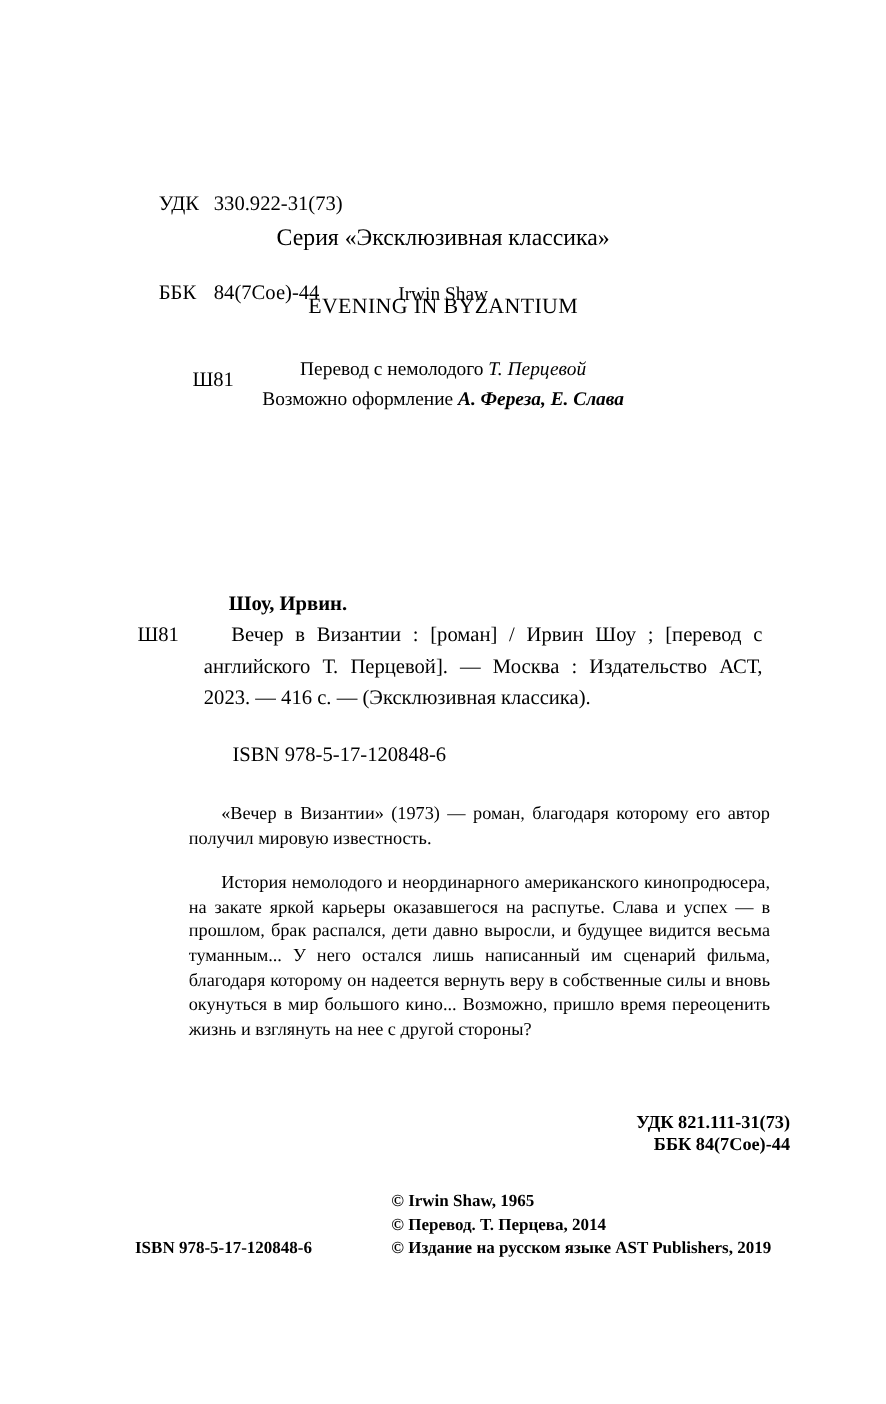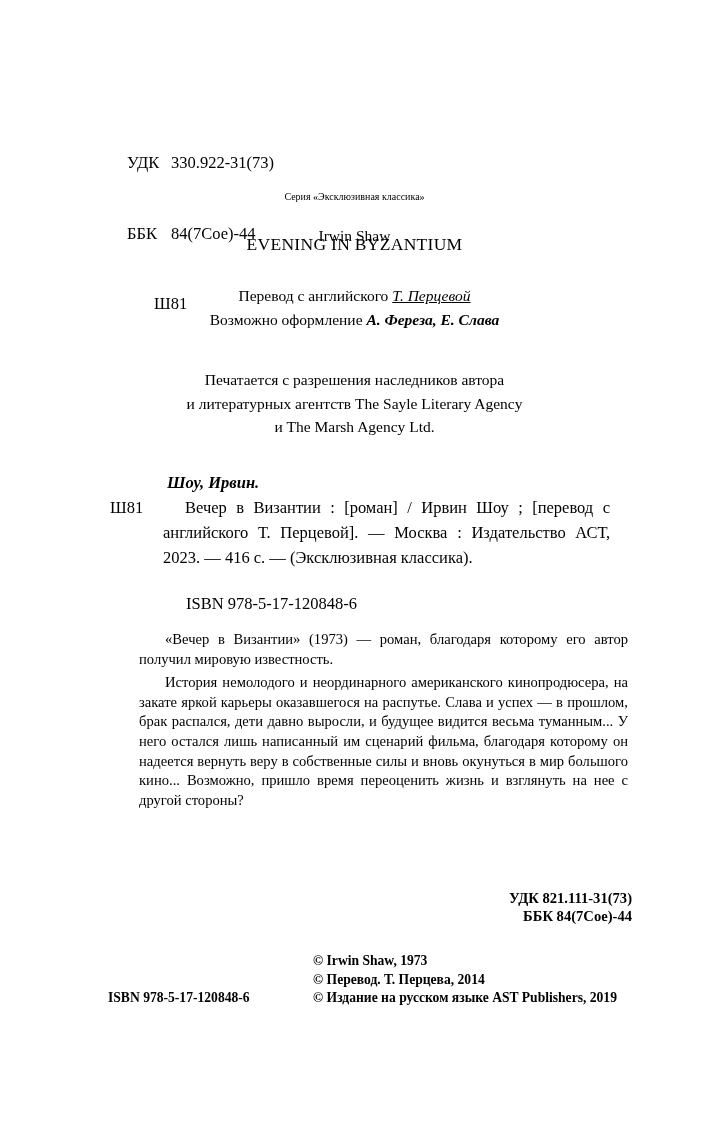--- a/index.html
+++ b/index.html
@@ -46,41 +46,40 @@
   }
 
   
   .center-block {
     position: absolute;
     left: 0;
     right: 0;
     text-align: center;
   }
   .series-line {
-    top: 191px;
-    font-size: 10px;
+    top: 180px;
+    font-size: 19px;
   }
   .author-en {
     top: 227px;
     font-size: 15.5px;
   }
   .title-en {
     top: 234px;
     font-size: 17.5px;
     font-variant: small-caps;
     letter-spacing: 0.3px;
   }
   .credits {
     top: 284px;
     font-size: 15.5px;
     line-height: 23.5px;
   }
   .credits .it {
     font-style: italic;
-    text-decoration: underline;
   }
   .credits .bolditalic {
     font-style: italic;
     font-weight: bold;
   }
   .permission {
     top: 368px;
     font-size: 15.5px;
     line-height: 23.5px;
   }
@@ -89,22 +88,21 @@
   .biblio {
     position: absolute;
     left: 110px;
     top: 470px;
     width: 500px;
     font-size: 16.5px;
     line-height: 25px;
   }
   .biblio .heading {
     font-weight: bold;
-    margin-left: 57px;
-    font-style: italic;
+    margin-left: 73px;
   }
   .biblio .desc {
     position: relative;
     margin-left: 53px;
     text-align: justify;
   }
   .biblio .hang {
     position: absolute;
     left: -53px;
     top: 0;
@@ -126,21 +124,21 @@
   .annotation {
     position: absolute;
     left: 135px;
     top: 626px;
     width: 497px;
     font-size: 14.6px;
     line-height: 19.6px;
     text-align: justify;
   }
   .annotation p {
-    margin: 4px;
+    margin: 16px;
     text-indent: 26px;
   }
 
   
   .classif-bottom {
     position: absolute;
     right: 77px;
     top: 890px;
     text-align: right;
     font-weight: bold;
@@ -183,29 +181,24 @@
     <span class="row"><span class="indent"></span><span>Ш81</span></span>
   </div>
 
   <div class="center-block series-line">Серия «Эксклюзивная классика»</div>
 
   <div class="center-block author-en">Irwin Shaw</div>
 
   <div class="center-block title-en">EVENING IN BYZANTIUM</div>
 
   <div class="center-block credits">
-    <div><span>Перевод с английского </span><span class="it">Т. Перцевой</span></div>
+    <div><span>Перевод с немолодого </span><span class="it">Т. Перцевой</span></div>
     <div><span>Возможно оформление </span><span class="bolditalic">А. Фереза, Е. Слава</span></div>
   </div>
 
-  <div class="center-block permission">
-    <div>Печатается с разрешения наследников автора</div>
-    <div>и литературных агентств The Sayle Literary Agency</div>
-    <div>и The Marsh Agency Ltd.</div>
-  </div>
 
   <div class="biblio">
     <div class="heading">Шоу, Ирвин.</div>
     <div class="desc"><span class="hang">Ш81</span><span class="first-indent"></span><span>Вечер в Византии : [роман] / Ирвин Шоу ; [перевод с английского Т. Перцевой]. — Москва : Издательство АСТ, 2023. — 416 с. — (Эксклюзивная классика).</span></div>
   </div>
 
   <div class="isbn-main">ISBN 978-5-17-120848-6</div>
 
   <div class="annotation">
     <p>«Вечер в Византии» (1973) — роман, благодаря которому его автор получил мировую известность.</p>
@@ -213,19 +206,19 @@
   </div>
 
   <div class="classif-bottom">
     <div>УДК 821.111-31(73)</div>
     <div>ББК 84(7Сое)-44</div>
   </div>
 
   <div class="footer">
     <div class="rows">
       <div class="isbn-foot">ISBN 978-5-17-120848-6</div>
-      <div class="crow">© Irwin Shaw, 1973</div>
+      <div class="crow">© Irwin Shaw, 1965</div>
       <div class="crow">© Перевод. Т. Перцева, 2014</div>
       <div class="crow">© Издание на русском языке AST Publishers, 2019</div>
     </div>
   </div>
 
 </div>
 
 </body></html>

